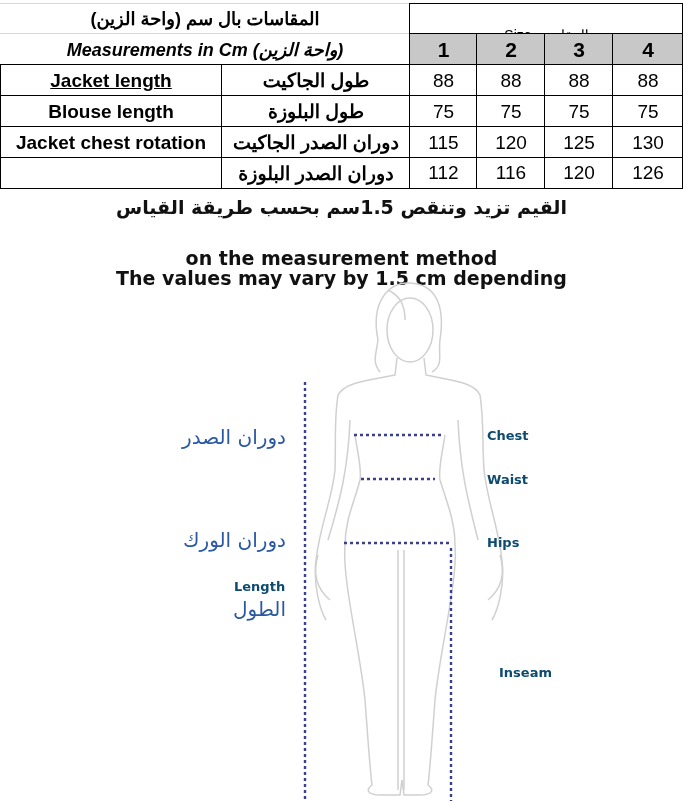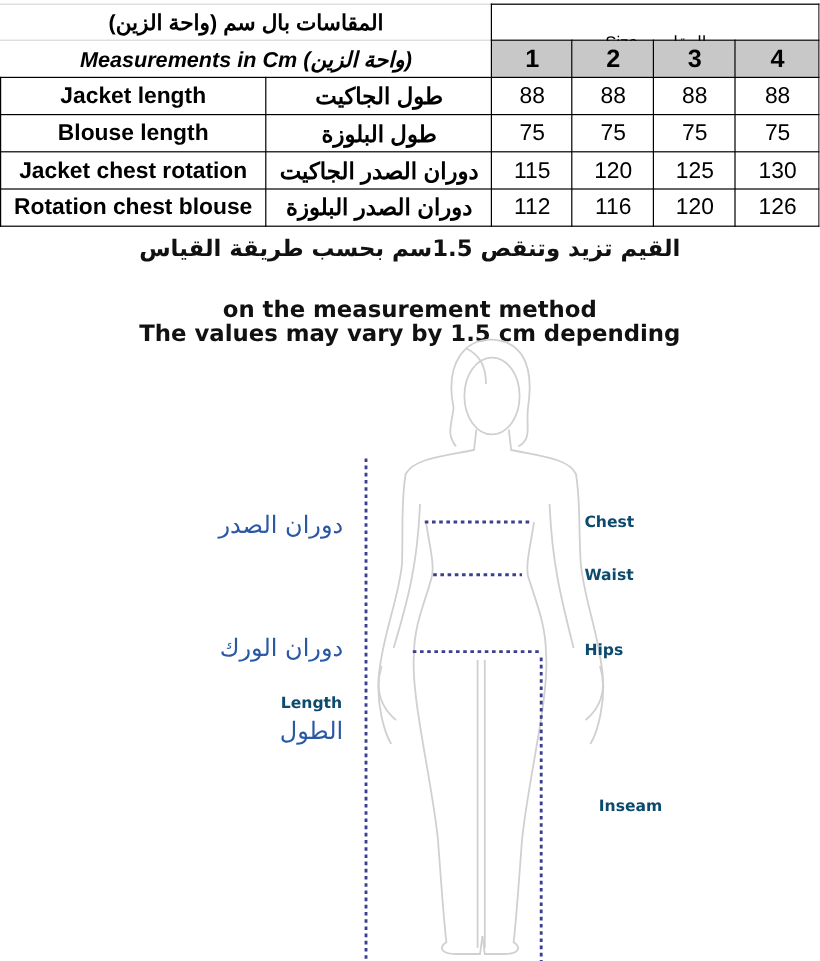--- a/index.html
+++ b/index.html
@@ -26,42 +26,41 @@
   <div class="cell bold" style="left:0;top:4px;width:410px;height:30px;font-size:18px;">المقاسات بال سم (واحة الزين)</div>
   <div class="cell bold" style="left:0;top:34px;width:410px;height:31px;font-size:18px;font-style:italic;">Measurements in Cm (واحة الزين)</div>
 
   <div class="cell" style="left:410px;top:20px;width:273px;height:30px;font-size:14px;">Size - المقاس</div>
 
   <div class="cell bold hdr-gray" style="left:410px;top:34px;width:67px;height:31px;font-size:21px;">1</div>
   <div class="cell bold hdr-gray" style="left:477px;top:34px;width:68px;height:31px;font-size:21px;">2</div>
   <div class="cell bold hdr-gray" style="left:545px;top:34px;width:68px;height:31px;font-size:21px;">3</div>
   <div class="cell bold hdr-gray" style="left:613px;top:34px;width:70px;height:31px;font-size:21px;">4</div>
 
-  <div class="cell bold" style="left:0;top:65px;width:222px;height:31px;">Jacket length</div>
+  <div class="cell bold" style="left:0;top:65px;width:222px;height:31px;text-decoration:underline;">Jacket length</div>
   <div class="cell bold" style="left:222px;top:65px;width:188px;height:31px;">طول الجاكيت</div>
   <div class="cell" style="left:410px;top:65px;width:67px;height:31px;">88</div>
   <div class="cell" style="left:477px;top:65px;width:68px;height:31px;">88</div>
   <div class="cell" style="left:545px;top:65px;width:68px;height:31px;">88</div>
   <div class="cell" style="left:613px;top:65px;width:70px;height:31px;">88</div>
 
   <div class="cell bold" style="left:0;top:96px;width:222px;height:31px;">Blouse length</div>
   <div class="cell bold" style="left:222px;top:96px;width:188px;height:31px;">طول البلوزة</div>
   <div class="cell" style="left:410px;top:96px;width:67px;height:31px;">75</div>
   <div class="cell" style="left:477px;top:96px;width:68px;height:31px;">75</div>
   <div class="cell" style="left:545px;top:96px;width:68px;height:31px;">75</div>
   <div class="cell" style="left:613px;top:96px;width:70px;height:31px;">75</div>
 
   <div class="cell bold" style="left:0;top:127px;width:222px;height:31px;">Jacket chest rotation</div>
   <div class="cell bold" style="left:222px;top:127px;width:188px;height:31px;">دوران الصدر الجاكيت</div>
   <div class="cell" style="left:410px;top:127px;width:67px;height:31px;">115</div>
   <div class="cell" style="left:477px;top:127px;width:68px;height:31px;">120</div>
   <div class="cell" style="left:545px;top:127px;width:68px;height:31px;">125</div>
   <div class="cell" style="left:613px;top:127px;width:70px;height:31px;">130</div>
 
-  <div class="cell bold" style="left:0;top:158px;width:222px;height:30px;">Rotation chest blouse</div>
   <div class="cell bold" style="left:222px;top:158px;width:188px;height:30px;">دوران الصدر البلوزة</div>
   <div class="cell" style="left:410px;top:158px;width:67px;height:30px;">112</div>
   <div class="cell" style="left:477px;top:158px;width:68px;height:30px;">116</div>
   <div class="cell" style="left:545px;top:158px;width:68px;height:30px;">120</div>
   <div class="cell" style="left:613px;top:158px;width:70px;height:30px;">126</div>
 
   <div class="line" style="left:409px;top:3px;width:274px;height:1px;"></div>
   <div class="line" style="left:409px;top:3px;width:1px;height:186px;"></div>
   <div class="line" style="left:409px;top:33px;width:274px;height:1px;"></div>
   <div class="line" style="left:682px;top:3px;width:1px;height:186px;"></div>

